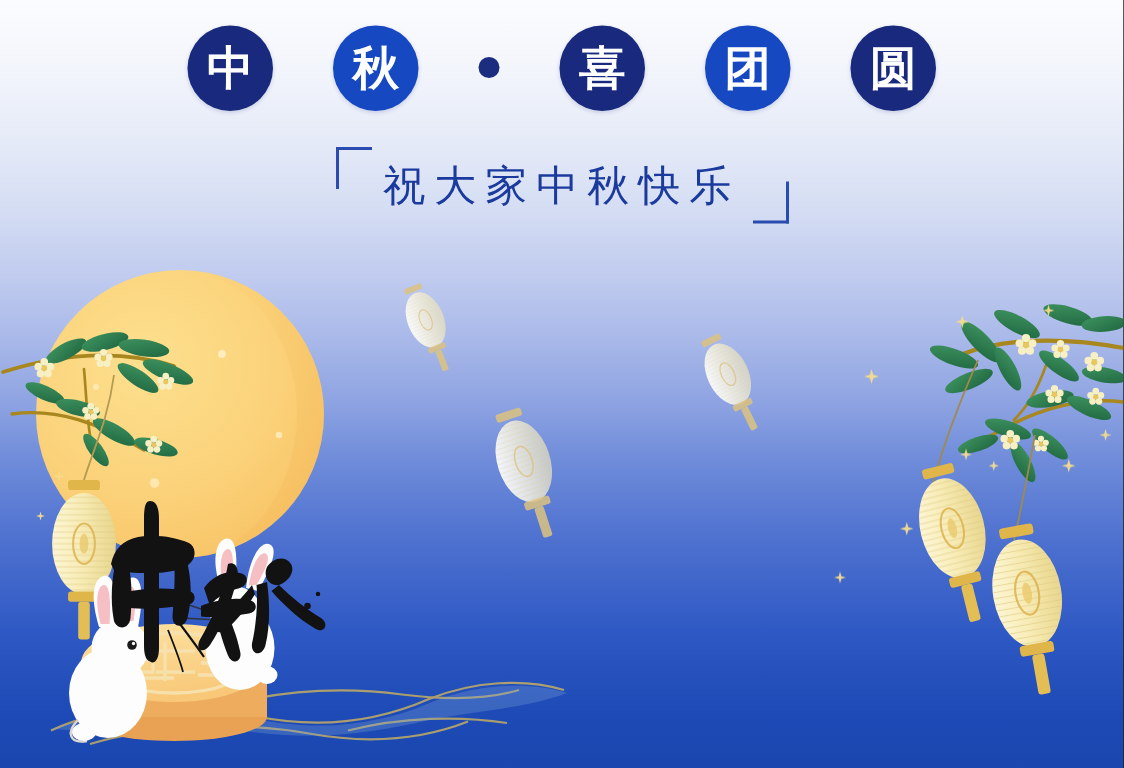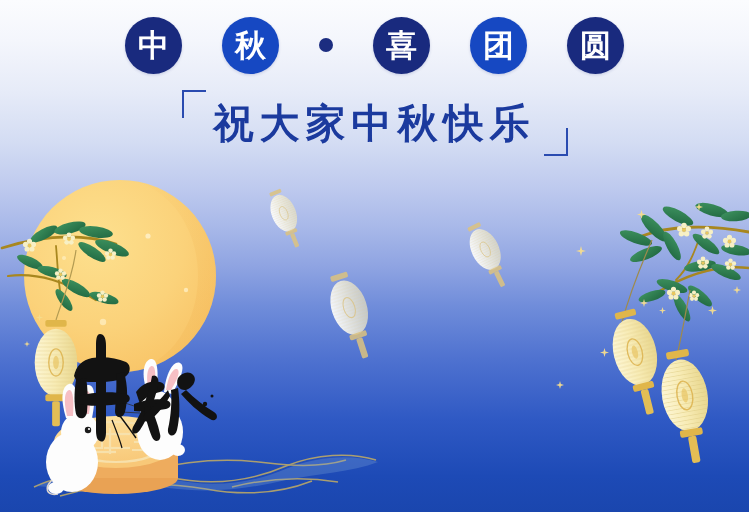--- a/index.html
+++ b/index.html
@@ -77,22 +77,22 @@
     display: flex;
     align-items: center;
     justify-content: center;
     z-index: 40;
   }
   .sub-inner {
     position: relative;
     padding: 2px 34px;
   }
   .subtitle-text {
-    font-size: 40px;
-    font-weight: 700;
+    font-size: 28px;
+    font-weight: 400;
     color: #1b3a9e;
     letter-spacing: 6px;
     line-height: 1.25;
     white-space: nowrap;
   }
   .bracket {
     position: absolute;
     width: 22px;
     height: 26px;
     border-color: #2a4bb0;

